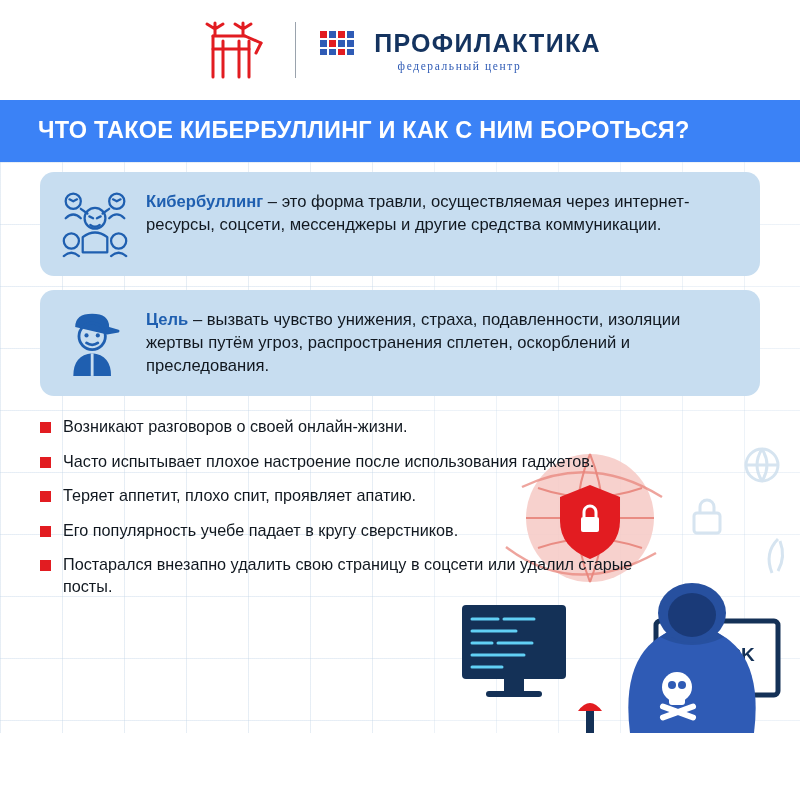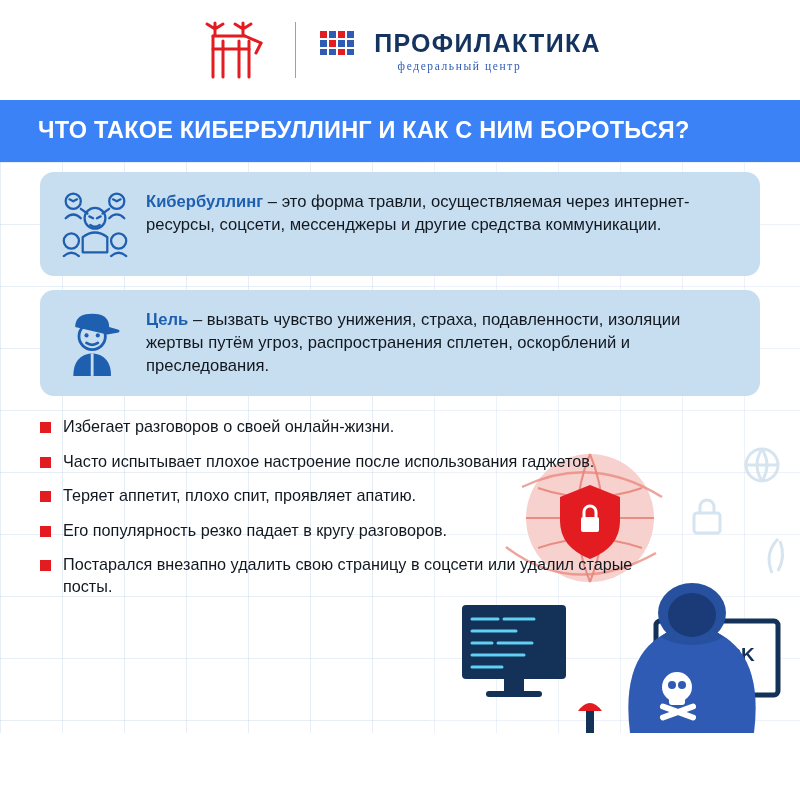--- a/index.html
+++ b/index.html
@@ -255,33 +255,33 @@
         <b>Цель</b><span> – вызвать чувство унижения, страха, подавленности, изоляции жертвы путём угроз, распространения сплетен, оскорблений и преследования.</span>
       </span>
     </div>
 
   </div>
 
   <div class="signs">
 
     <div class="sign-item">
       <span class="bullet"></span>
-      <span class="sign-text">Избегает разговоров о своей онлайн-жизни.</span>
+      <span class="sign-text">Возникают разговоров о своей онлайн-жизни.</span>
     </div>
     <div class="sign-item">
       <span class="bullet"></span>
       <span class="sign-text">Часто испытывает плохое настроение после использования гаджетов.</span>
     </div>
     <div class="sign-item">
       <span class="bullet"></span>
       <span class="sign-text">Теряет аппетит, плохо спит, проявляет апатию.</span>
     </div>
     <div class="sign-item">
       <span class="bullet"></span>
-      <span class="sign-text">Его популярность резко падает в кругу разговоров.</span>
+      <span class="sign-text">Его популярность учебе падает в кругу сверстников.</span>
     </div>
     <div class="sign-item">
       <span class="bullet"></span>
       <span class="sign-text">Постарался внезапно удалить свою страницу в соцсети или удалил старые посты.</span>
     </div>
   </div>
 
   <div class="illus-far">
     <svg viewBox="0 0 130 170" width="130" height="170">
       <g stroke="#cfe0ee" stroke-width="3" fill="none">

